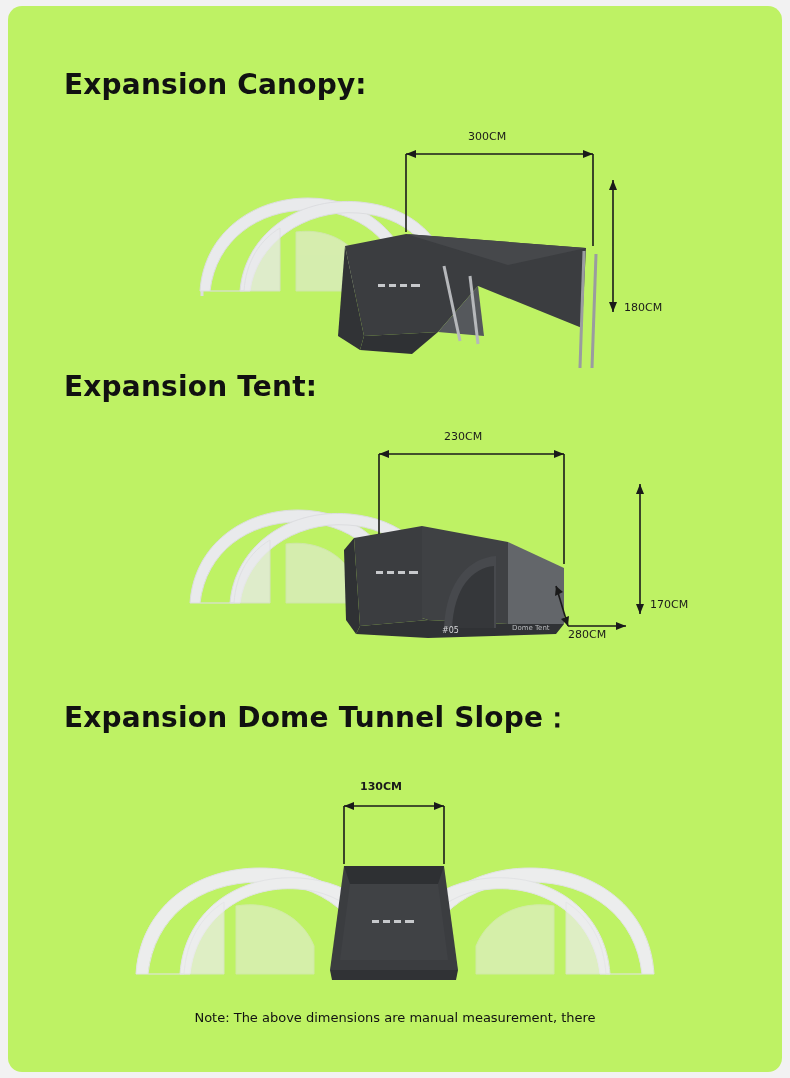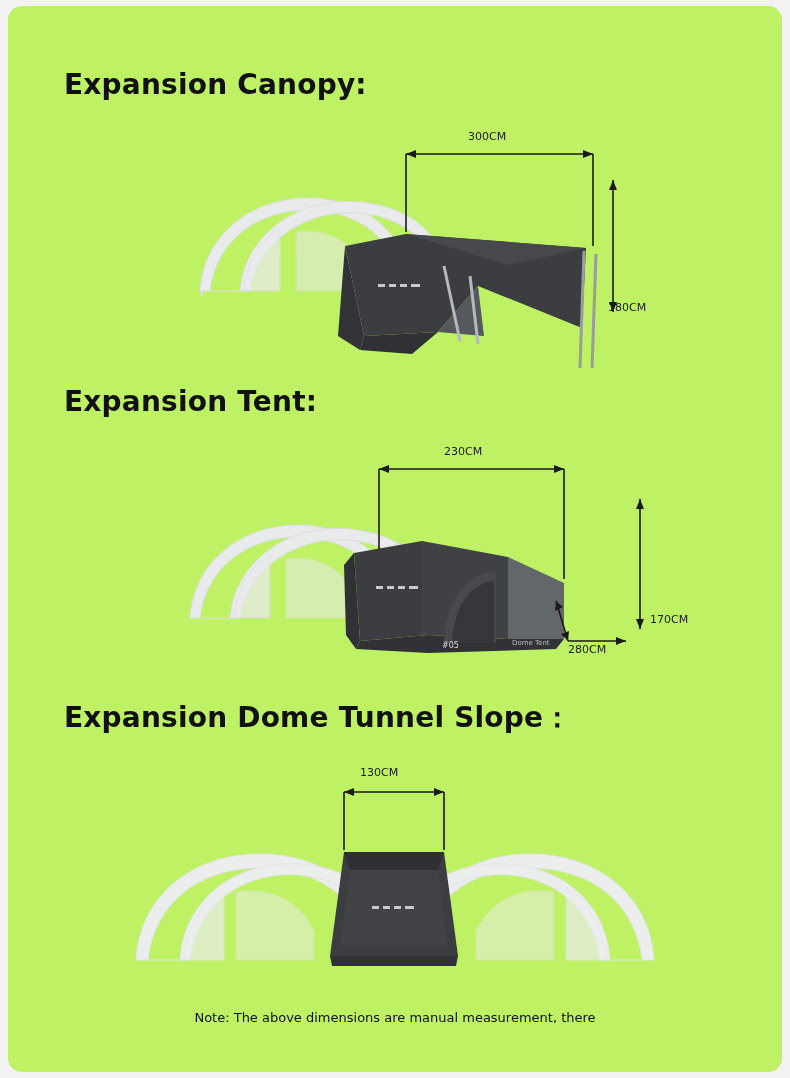--- a/index.html
+++ b/index.html
@@ -118,25 +118,25 @@
           <line x1="585" y1="18" x2="585" y2="110"></line>
         </g>
 
         <g stroke="#1a1a1a" stroke-width="1.6" fill="none">
           <line x1="605" y1="44" x2="605" y2="176"></line>
           <polygon points="605,44 601,54 609,54" fill="#1a1a1a" stroke="none"></polygon>
           <polygon points="605,176 601,166 609,166" fill="#1a1a1a" stroke="none"></polygon>
         </g>
       </svg>
       <div class="dim-label" style="left:460px;top:-6px;">300CM</div>
-      <div class="dim-label" style="left:600px;top:165px;">180CM</div>
+      <div class="dim-label" style="left:616px;top:165px;">180CM</div>
     </div>
   </div>
 
-  <div class="section" style="top:367px;height:320px;">
+  <div class="section" style="top:352px;height:320px;">
     <div class="section-title" style="top:12px;">Expansion Tent:</div>
 
     <div class="figure" style="top:80px;height:240px;">
       <svg width="774" height="240" viewBox="0 0 774 240">
 
         <g fill="#e9eaec" stroke="#dcdde0" stroke-width="1">
           <path d="M182 165 C186 106 236 72 290 72 C344 72 390 106 396 165 L386 165 C380 114 340 84 290 84 C240 84 198 114 192 165 Z"></path>
           <path d="M222 165 C226 112 276 70 342 76 C394 81 428 110 436 165 L426 165 C418 118 386 90 340 87 C286 83 238 118 232 165 Z"></path>
           <path d="M192 165 L226 165 C228 135 242 114 262 102 L262 165 Z" opacity="0.75"></path>
           <path d="M278 106 C306 102 334 114 346 140 L346 165 L278 165 Z" opacity="0.55"></path>
@@ -188,21 +188,21 @@
       </svg>
       <div class="dim-label" style="left:436px;top:-8px;">230CM</div>
       <div class="dim-label" style="left:642px;top:160px;">170CM</div>
       <div class="dim-label" style="left:560px;top:190px;">280CM</div>
     </div>
   </div>
 
   <div class="section" style="top:690px;height:310px;">
     <div class="section-title" style="top:3px;">Expansion Dome Tunnel Slope：</div>
 
-    <div class="figure" style="top:78px;height:230px;">
+    <div class="figure" style="top:92px;height:230px;font-weight:bold;">
       <svg width="774" height="230" viewBox="0 0 774 230">
 
         <g fill="#eceded" stroke="#e2e3e5" stroke-width="1">
           <path d="M128 186 C132 120 186 80 252 80 C318 80 370 120 376 186 L364 186 C358 130 314 94 252 94 C190 94 146 130 140 186 Z"></path>
           <path d="M172 186 C176 126 226 86 292 90 C348 94 382 126 390 186 L378 186 C370 136 338 104 290 101 C234 97 188 132 182 186 Z"></path>
           <path d="M140 186 L176 186 C178 152 194 128 216 114 L216 186 Z" opacity="0.7"></path>
           <path d="M228 118 C262 112 294 128 306 158 L306 186 L228 186 Z" opacity="0.5"></path>
         </g>
 
         <g fill="#eceded" stroke="#e2e3e5" stroke-width="1">

